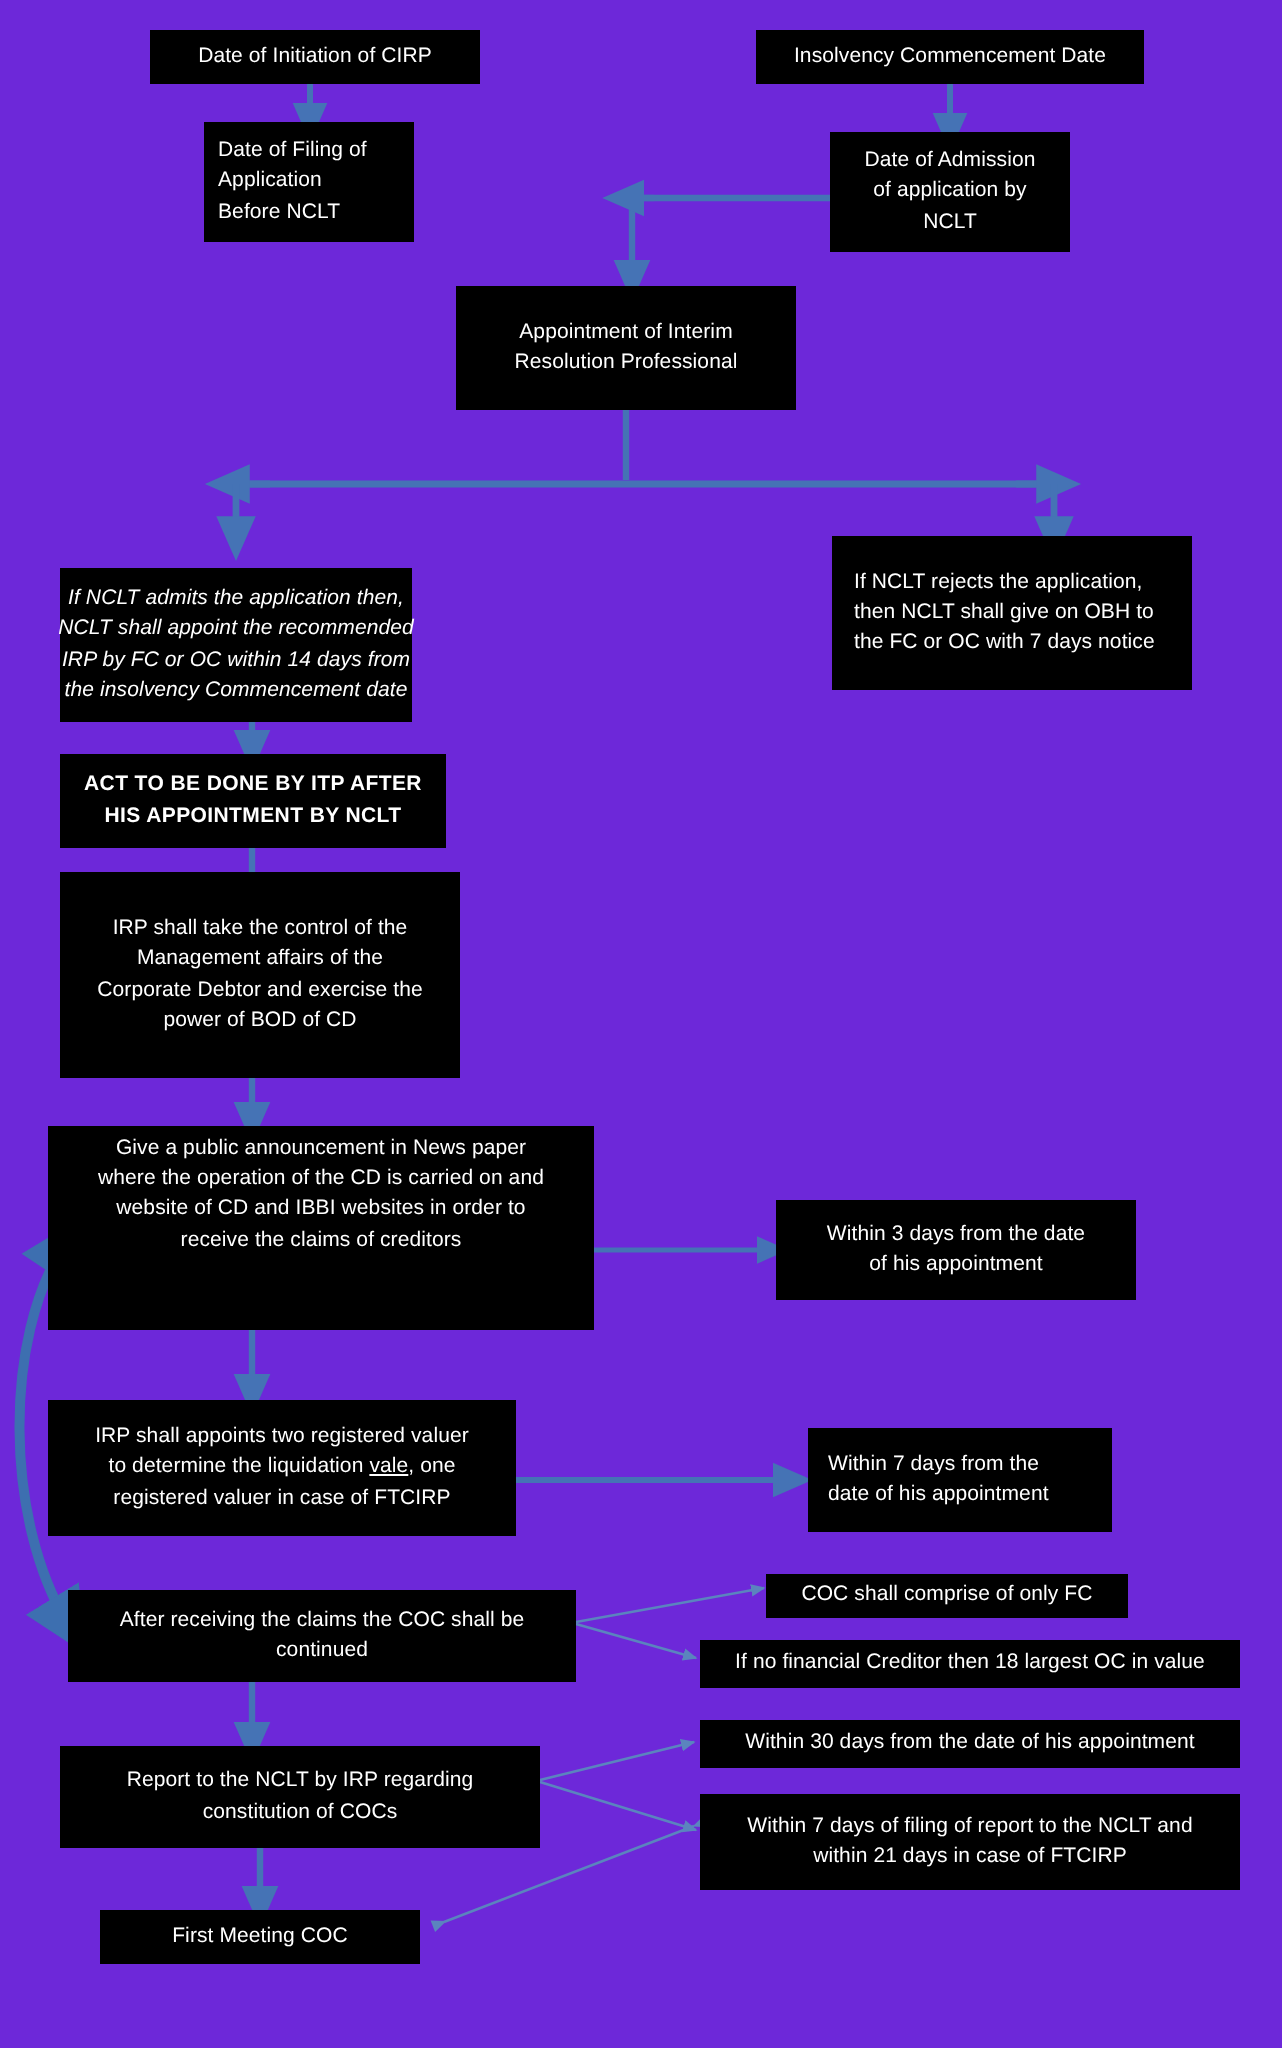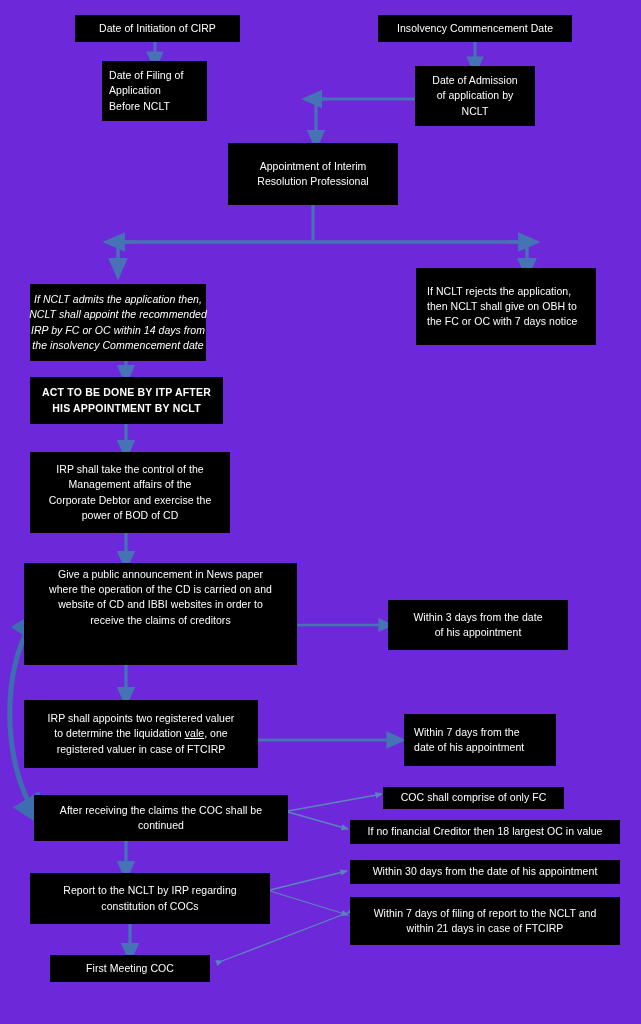--- a/index.html
+++ b/index.html
@@ -152,21 +152,21 @@
     <span class="ln">If NCLT rejects the application,</span>
     <span class="ln">then NCLT shall give on OBH to</span>
     <span class="ln">the FC or OC with 7 days notice</span>
   </div>
 
   <div class="node center bold" style="left:30px; top:377px; width:193px; height:47px;">
     <span class="ln">ACT TO BE DONE BY ITP AFTER</span>
     <span class="ln">HIS APPOINTMENT BY NCLT</span>
   </div>
 
-  <div class="node center" style="left:30px; top:452px; width:200px; height:81px;justify-content:center;">
+  <div class="node center" style="left:30px; top:436px; width:200px; height:103px;justify-content:center;">
     <span class="ln">IRP shall take the control of the</span>
     <span class="ln">Management affairs of the</span>
     <span class="ln">Corporate Debtor and exercise the</span>
     <span class="ln">power of BOD of CD</span>
   </div>
 
   <div class="node center" style="left:24px; top:563px; width:273px; height:102px; justify-content:flex-start; ">
     <span class="ln">Give a public announcement in News paper</span>
     <span class="ln">where the operation of the CD is carried on and</span>
     <span class="ln">website of CD and IBBI websites in order to</span>

